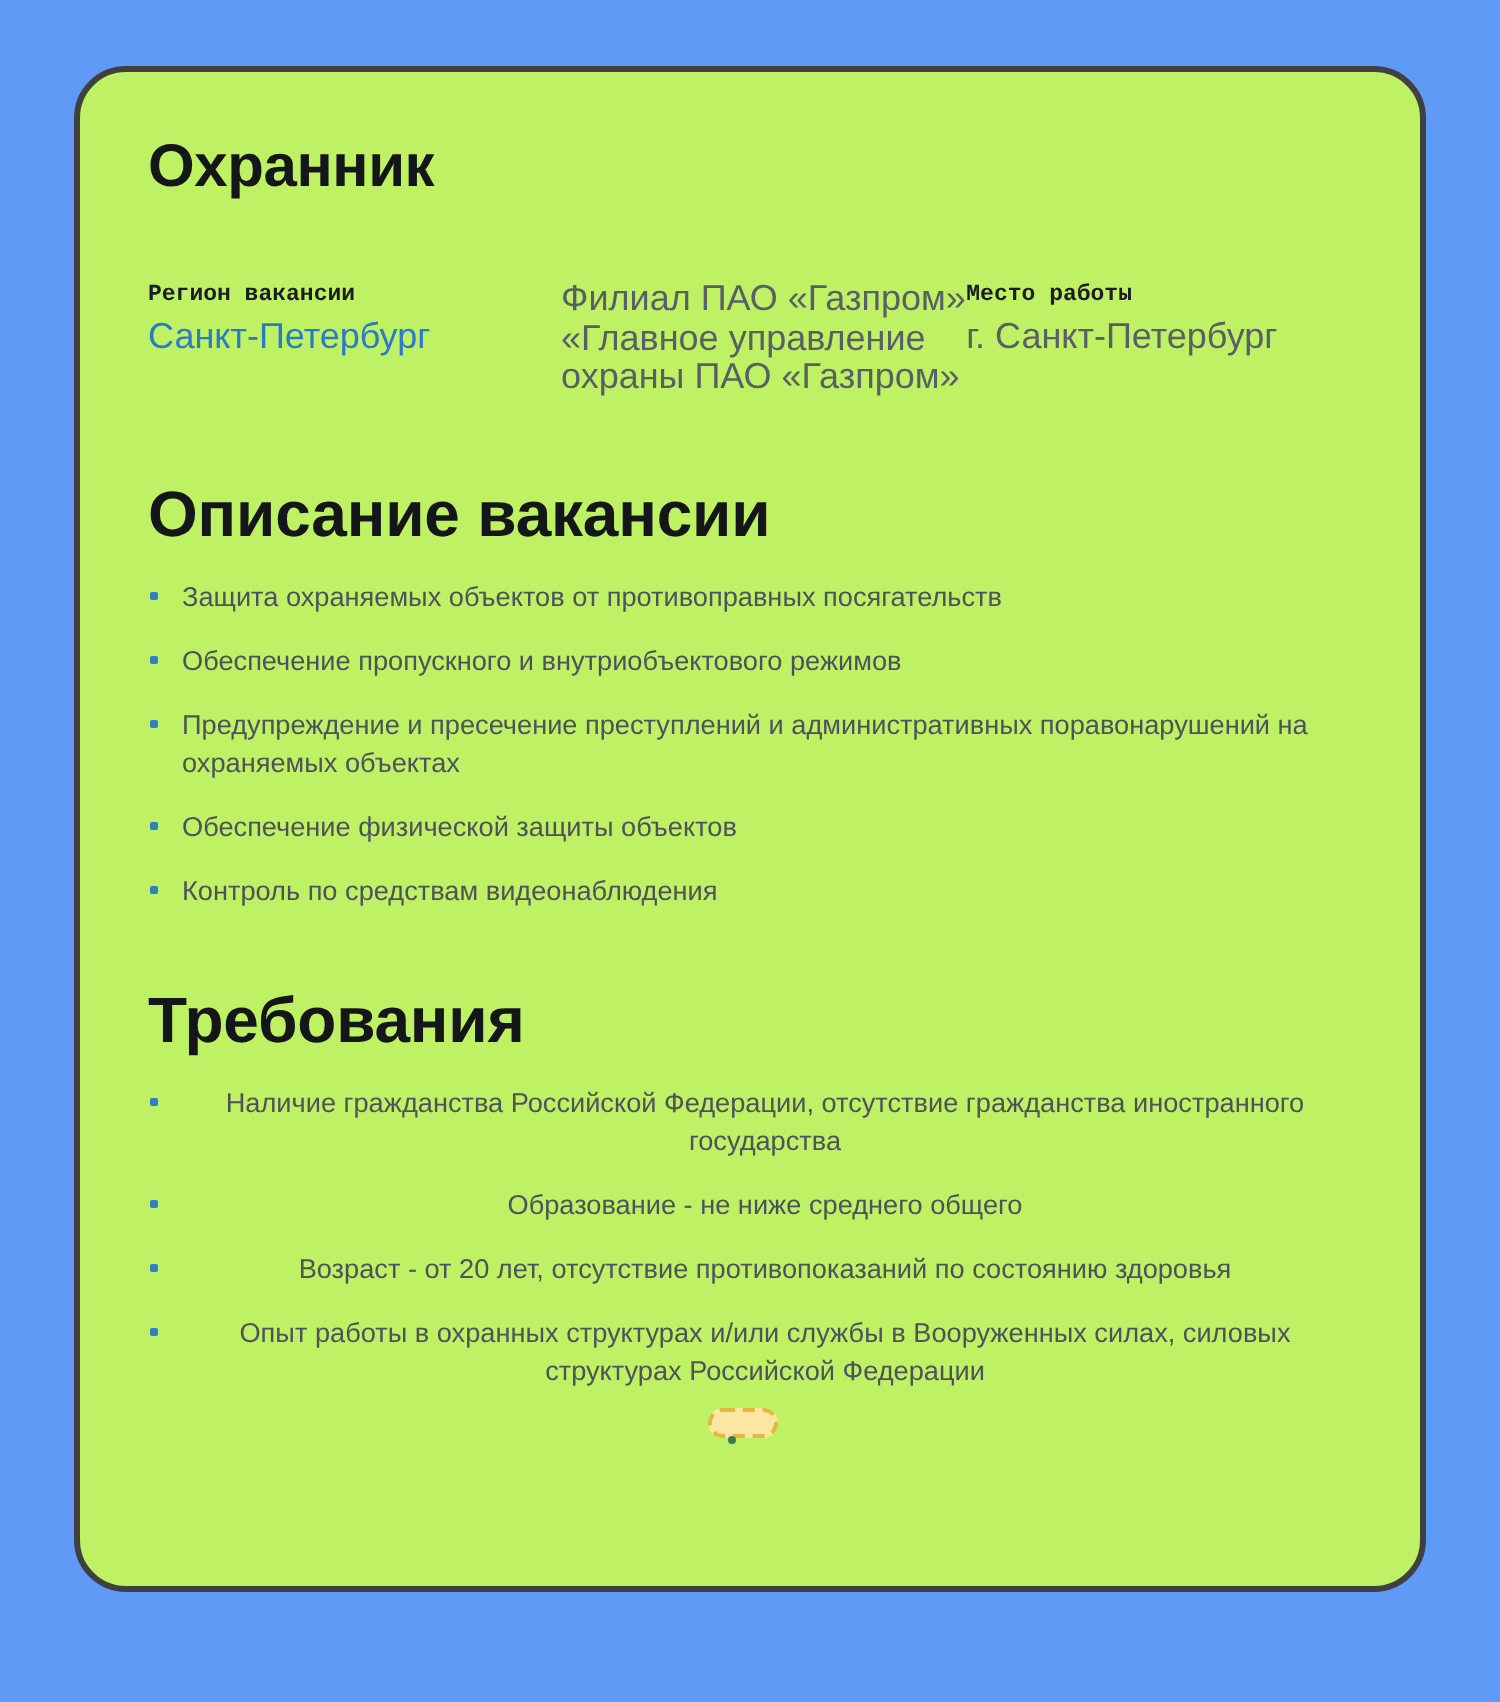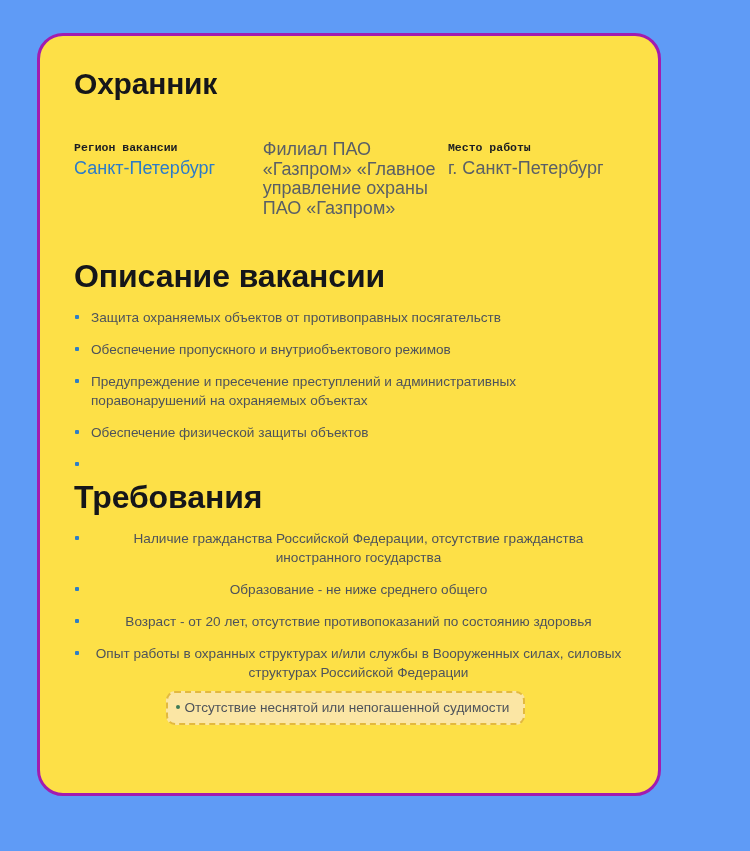--- a/index.html
+++ b/index.html
@@ -19,25 +19,25 @@
     position: relative;
     width: 750px;
     height: 851px;
     box-sizing: border-box;
   }
 
   .vacancy-card {
     position: absolute;
     left: 37px;
     top: 33px;
-    width: 624px;
+    width: 676px;
     height: 763px;
     box-sizing: border-box;
-    background: #fde047;
-    border: 3px solid #a21caf;
+    background: #bef264;
+    border: 3px solid #404040;
     border-radius: 26px;
     padding: 31px 32px 20px 26px;
     overflow: hidden;
   }
 
   .vacancy-title {
     margin: 0;
     padding: 0 0 0 8px;
     font-size: 30px;
     line-height: 34px;
@@ -178,20 +178,21 @@
         <li class="bullet-item">
           <span class="dot"></span>
           <span>Предупреждение и пресечение преступлений и административных поравонарушений на охраняемых объектах</span>
         </li>
         <li class="bullet-item">
           <span class="dot"></span>
           <span>Обеспечение физической защиты объектов</span>
         </li>
         <li class="bullet-item">
           <span class="dot"></span>
+          <span>Контроль по средствам видеонаблюдения</span>
         </li>
       </ul>
     </div>
 
     <div class="section section-req">
       <h2 class="section-heading">Требования</h2>
       <ul class="bullet-list">
         <li class="bullet-item">
           <span class="dot"></span>
           <span>Наличие гражданства Российской Федерации, отсутствие гражданства иностранного государства</span>
@@ -203,21 +204,20 @@
         <li class="bullet-item">
           <span class="dot"></span>
           <span>Возраст - от 20 лет, отсутствие противопоказаний по состоянию здоровья</span>
         </li>
         <li class="bullet-item">
           <span class="dot"></span>
           <span>Опыт работы в охранных структурах  и/или службы в Вооруженных силах, силовых структурах Российской Федерации</span>
         </li>
         <li class="bullet-item highlighted">
           <span class="dot"></span>
-          <span>Отсутствие неснятой или непогашенной судимости</span>
         </li>
         
         
       </ul>
     </div>
 
   </div>
 </div>
 
 </body></html>

